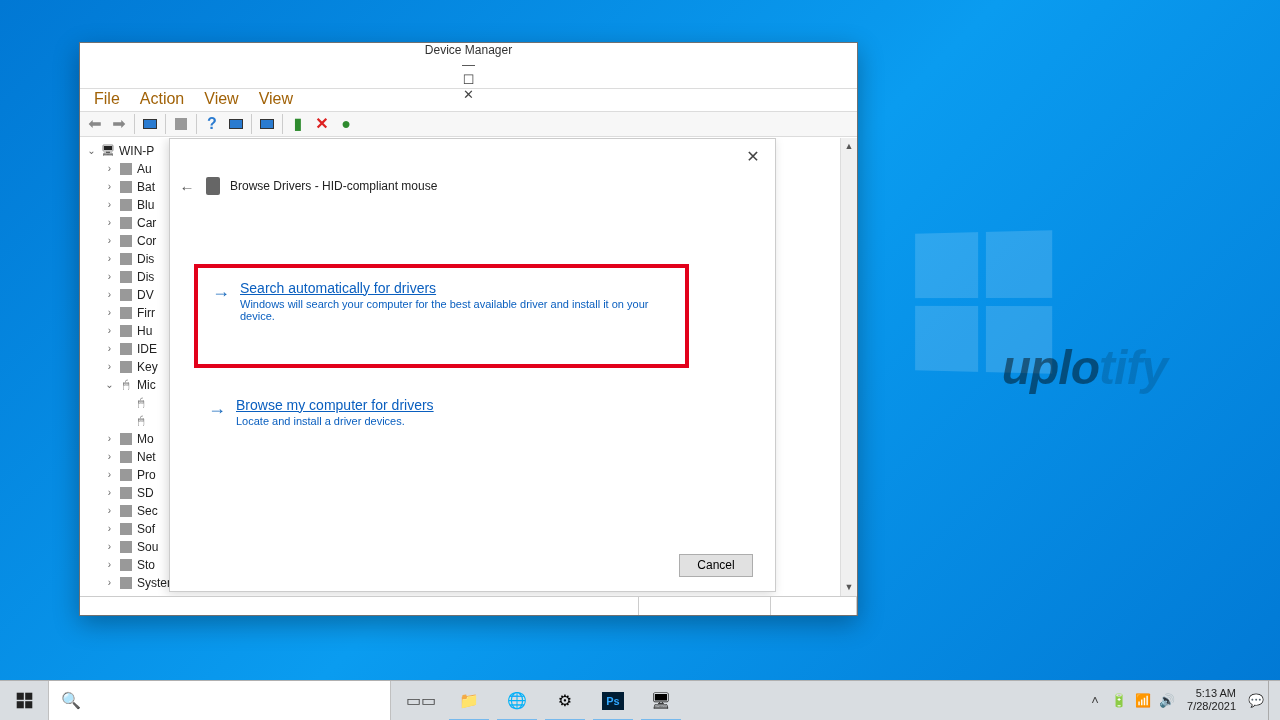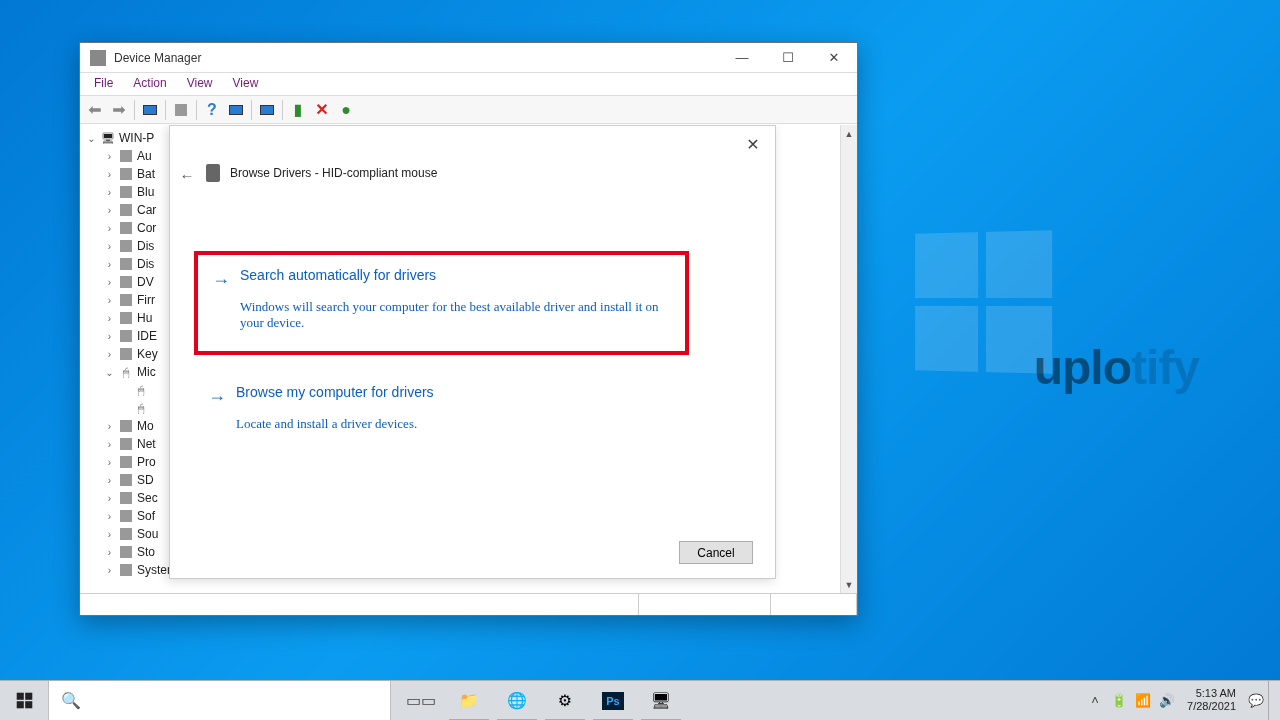--- a/index.html
+++ b/index.html
@@ -13,54 +13,56 @@
   display: grid;
   grid-template-columns: 1fr 1fr;
   grid-template-rows: 1fr 1fr;
   gap: 8px;
   transform: perspective(600px) rotateY(-12deg);
   opacity: 0.25;
 }
 .win-logo div { background: rgba(255,255,255,0.6); }
 .watermark {
   position: absolute;
-  right: 81px; top: 340px;
+  right: 113px; top: 340px;
   font-size: 48px; font-weight: 700;
   color: rgba(0,0,0,0.35);
   letter-spacing: -1px;
+  font-style: italic;
 }
 .watermark span { color: rgba(0,0,0,0.15); }
 
 
 .dm-window {
   position: absolute;
   left: 79px; top: 42px;
   width: 779px; height: 574px;
   background: #fff;
   border: 1px solid #707070;
   box-shadow: 0 8px 24px rgba(0,0,0,0.3);
   display: flex; flex-direction: column;
 }
 .dm-titlebar {
-  height: 30px;
+  height: 46px;
   display: flex; align-items: center;
   background: #fff;
   border-bottom: 1px solid #dcdcdc;
+  flex-direction: column;
 }
 .dm-titlebar .app-icon { width: 16px; height:16px; margin: 0 8px 0 10px; background:#888; }
 .dm-titlebar .title { font-size: 12px; color: #333; flex:1; }
 .dm-titlebar .win-btn {
   width: 46px; height: 30px; display:flex; align-items:center; justify-content:center;
   font-size: 13px; color:#444;
 }
 
 .dm-menu {
-  height: 23px; display:flex; align-items:flex-start;
+  height: 23px; display:flex; align-items:flex-end;
   padding: 0 4px;
-  font-size: 12px; color:#701a75;
+  font-size: 16px; color:#a16207;
   border-bottom: 1px solid #dcdcdc;
 }
 .dm-menu span { padding: 3px 10px; }
 
 .dm-toolbar {
   height: 28px;
   display:flex; align-items:center;
   padding: 0 4px; gap: 2px;
   border-bottom: 1px solid #dcdcdc;
   background: #f7f7f7;
@@ -117,22 +119,22 @@
 }
 .upd-option {
   position:absolute; left:24px;
   width: 495px;
   padding: 12px 14px 14px 14px;
   display:flex; gap:10px;
 }
 .upd-option.o1 { top:125px; border:4px solid #e2001a; background:#fff; height:104px; }
 .upd-option.o2 { top:246px; }
 .upd-option .arrow { color:#1b6bbd; font-size:18px; line-height:18px; margin-top:2px; }
-.upd-option .otitle { color:#0a5fbf; font-size:14px; }
-.upd-option .odesc { color:#0a5fbf; font-size:13px; margin-top:16px; max-width:420px;font-family:Liberation Serif, serif; }
+.upd-option .otitle { color:#0a5fbf; font-size:14px;text-decoration:underline; }
+.upd-option .odesc { color:#0a5fbf; font-size:11px; margin-top:2px; max-width:420px; }
 .upd-cancel {
   position:absolute; right:22px; bottom:14px;
   width:74px; height:23px;
   font-size:12px;
   background:#e1e1e1; border:1px solid #adadad;
 }
 
 
 .taskbar {
   position:absolute; left:0; right:0; bottom:0;

